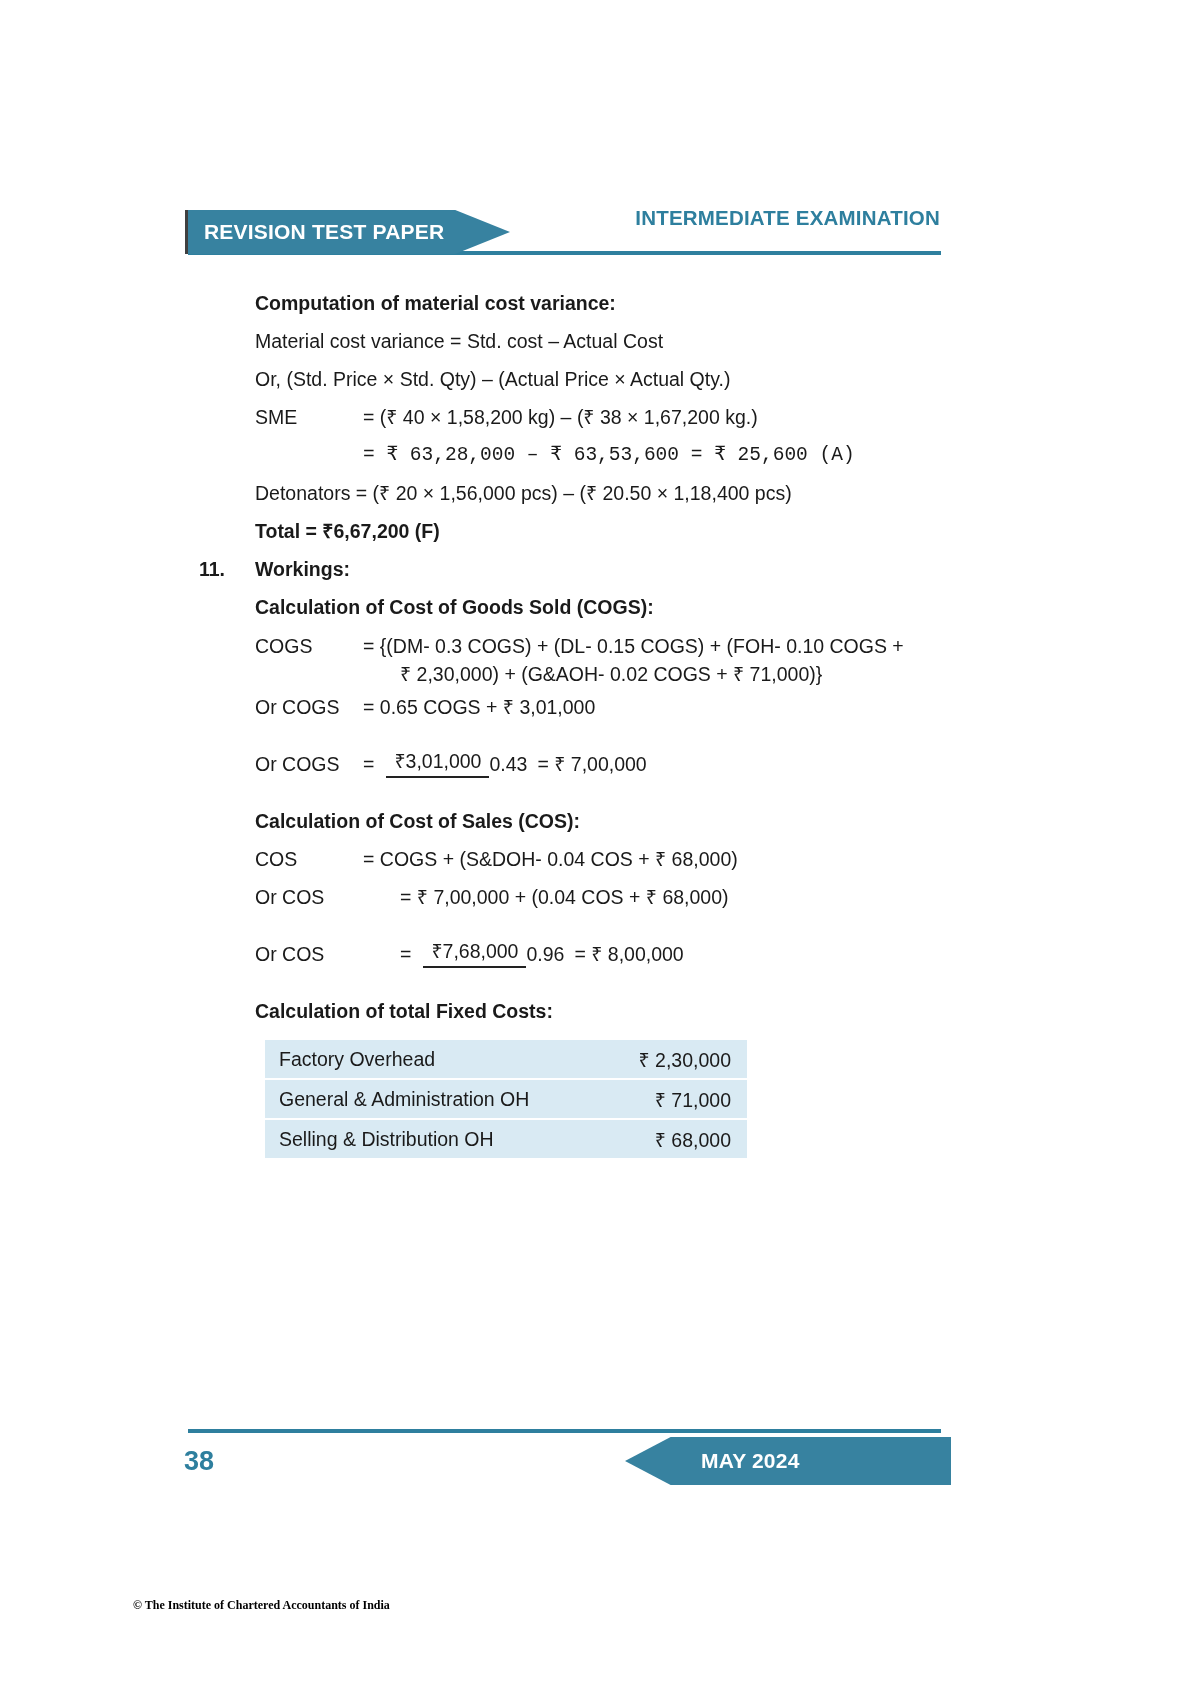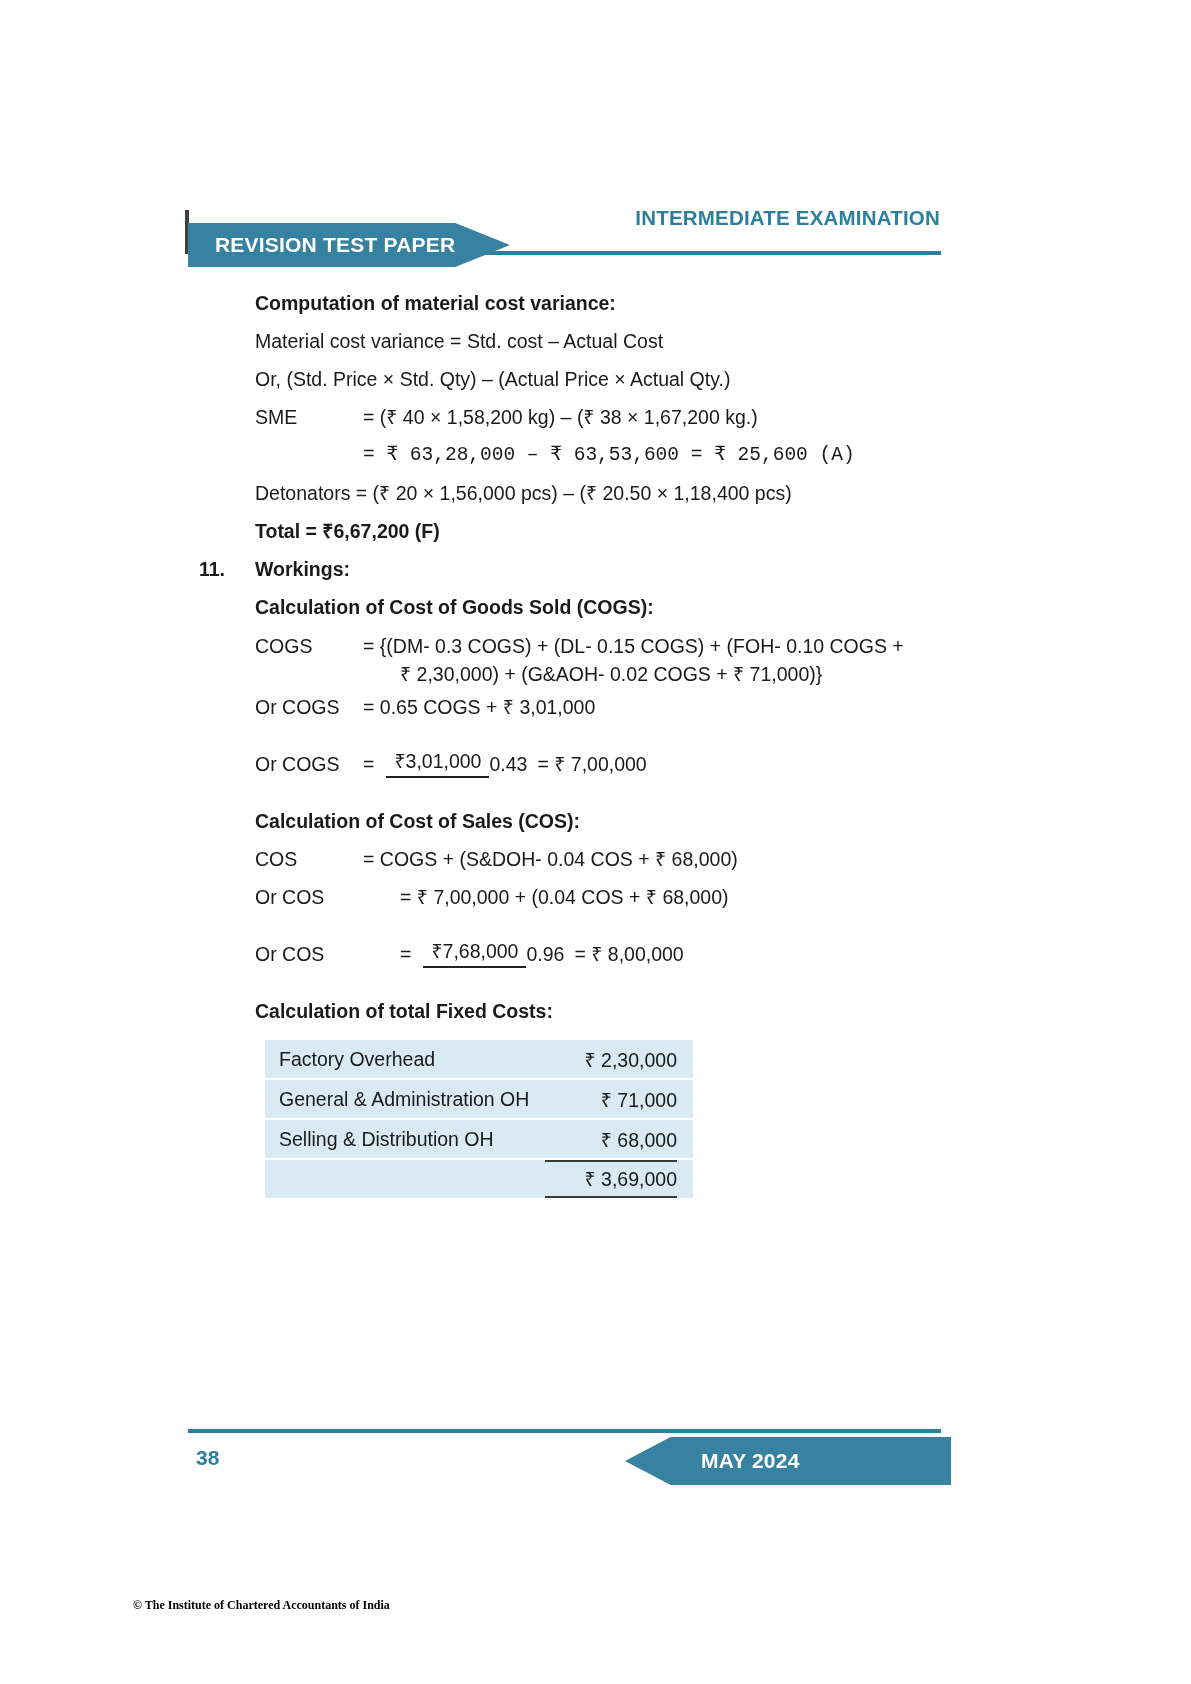--- a/index.html
+++ b/index.html
@@ -13,21 +13,21 @@
   
   .hdr-rule {
     position:absolute; left:188px; top:251px; width:753px; height:4px;
     background:#2e7f9e;
   }
   .hdr-banner {
     position:absolute; left:188px; top:210px; width:322px; height:44px;
     background:#3782a0;
     clip-path:polygon(0 0, 83% 0, 100% 50%, 83% 100%, 0 100%);
     color:#fff; font-weight:bold; font-size:21px; line-height:44px;
-    padding-left:27px; letter-spacing:.2px;margin-top:13px;
+    padding-left:16px; letter-spacing:.2px;
   }
   .hdr-banner-edge {
     position:absolute; left:185px; top:210px; width:4px; height:44px;
     background:#3f4040;
   }
   .hdr-right {
     position:absolute; left:510px; top:206px; width:430px;
     text-align:right; color:#2e7f9e; font-weight:bold; font-size:20.5px;
     letter-spacing:.2px;
   }
@@ -49,40 +49,40 @@
   .item-no { position:absolute; left:-56px; }
 
   .frac-row { display:flex; align-items:center; height:76px; line-height:23px; white-space:nowrap; }
   .frac-row .eq-sign { margin-right:12px; }
   .frac { display:inline-flex; flex-direction:row; text-align:center; }
   .frac-num { border-bottom:2px solid #222; padding:0 8px 3px; }
   .frac-den { padding-top:3px; }
   .frac-res { margin-left:10px; }
 
   
-  .fc-table { width:428px; margin-left:10px; margin-top:10px; }
+  .fc-table { width:482px; margin-left:10px; margin-top:10px; }
   .fc-row {
     display:flex; align-items:center; background:#d9eaf3;
     height:38px; margin-bottom:2px; padding:0 16px 0 14px;
   }
   .fc-label { flex:1 1 auto; }
   .fc-amount { width:132px; text-align:right; }
   .fc-total .fc-amount {
     border-top:2px solid #3a3a3a; border-bottom:2px solid #3a3a3a;
     line-height:34px; height:38px;
   }
 
   
   .ftr-rule {
     position:absolute; left:188px; top:1429px; width:753px; height:4px;
     background:#2e7f9e;
   }
   .ftr-page {
-    position:absolute; left:196px; top:1446px;
-    color:#2e7f9e; font-weight:bold; font-size:21px;
+    position:absolute; left:184px; top:1446px;
+    color:#2e7f9e; font-weight:bold; font-size:27px;
   }
   .ftr-banner {
     position:absolute; left:625px; top:1437px; width:326px; height:48px;
     background:#3782a0;
     clip-path:polygon(0 50%, 14% 0, 100% 0, 100% 100%, 14% 100%);
     color:#fff; font-weight:bold; font-size:21px; line-height:48px;
     padding-left:76px; letter-spacing:.2px;
   }
   .copyright {
     position:absolute; left:133px; top:1598px;
@@ -162,24 +162,20 @@
       <span class="fc-amount">₹ 2,30,000</span>
     </div>
     <div class="fc-row">
       <span class="fc-label">General &amp; Administration OH</span>
       <span class="fc-amount">₹ 71,000</span>
     </div>
     <div class="fc-row">
       <span class="fc-label">Selling &amp; Distribution OH</span>
       <span class="fc-amount">₹ 68,000</span>
     </div>
-    <div class="fc-row fc-total">
-      <span class="fc-label"></span>
-      <span class="fc-amount">₹ 3,69,000</span>
-    </div>
   </div>
 
 </div>
 
 <div class="ftr-rule"></div>
 <div class="ftr-page">38</div>
 <div class="ftr-banner">
   <span>MAY 2024 EXAMINATION</span>
 </div>
 <div class="copyright">© The Institute of Chartered Accountants of India</div>

